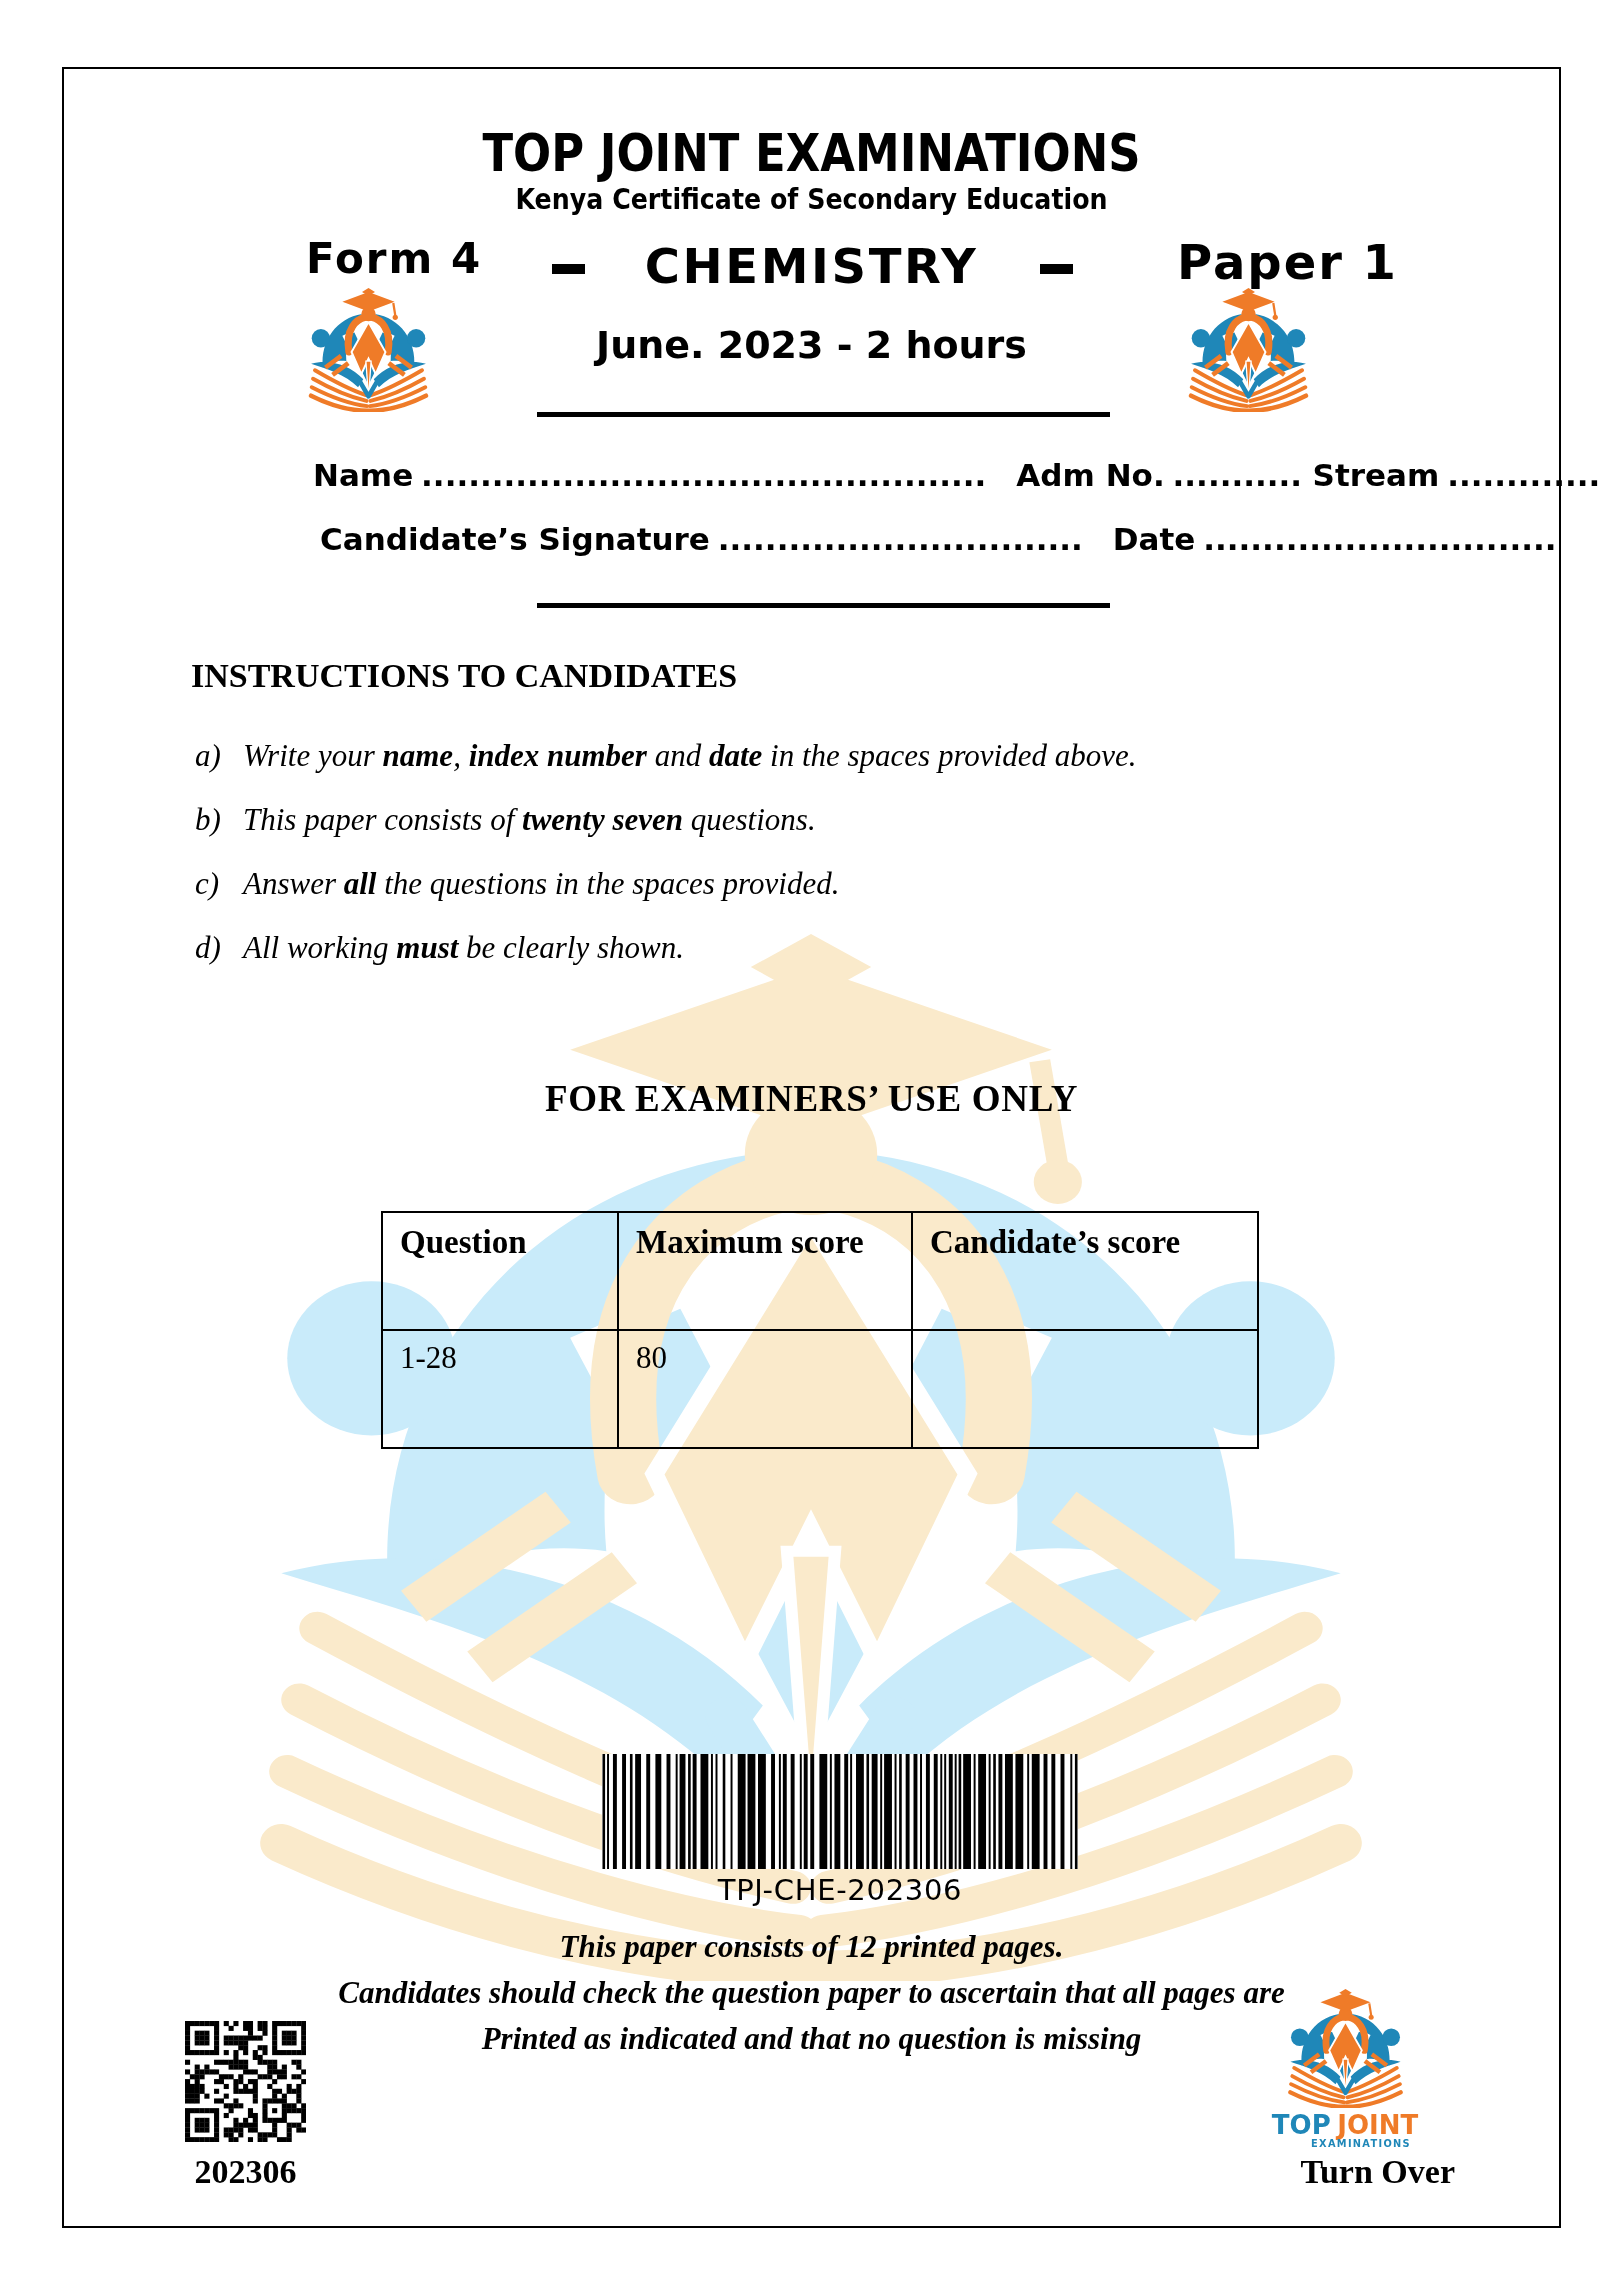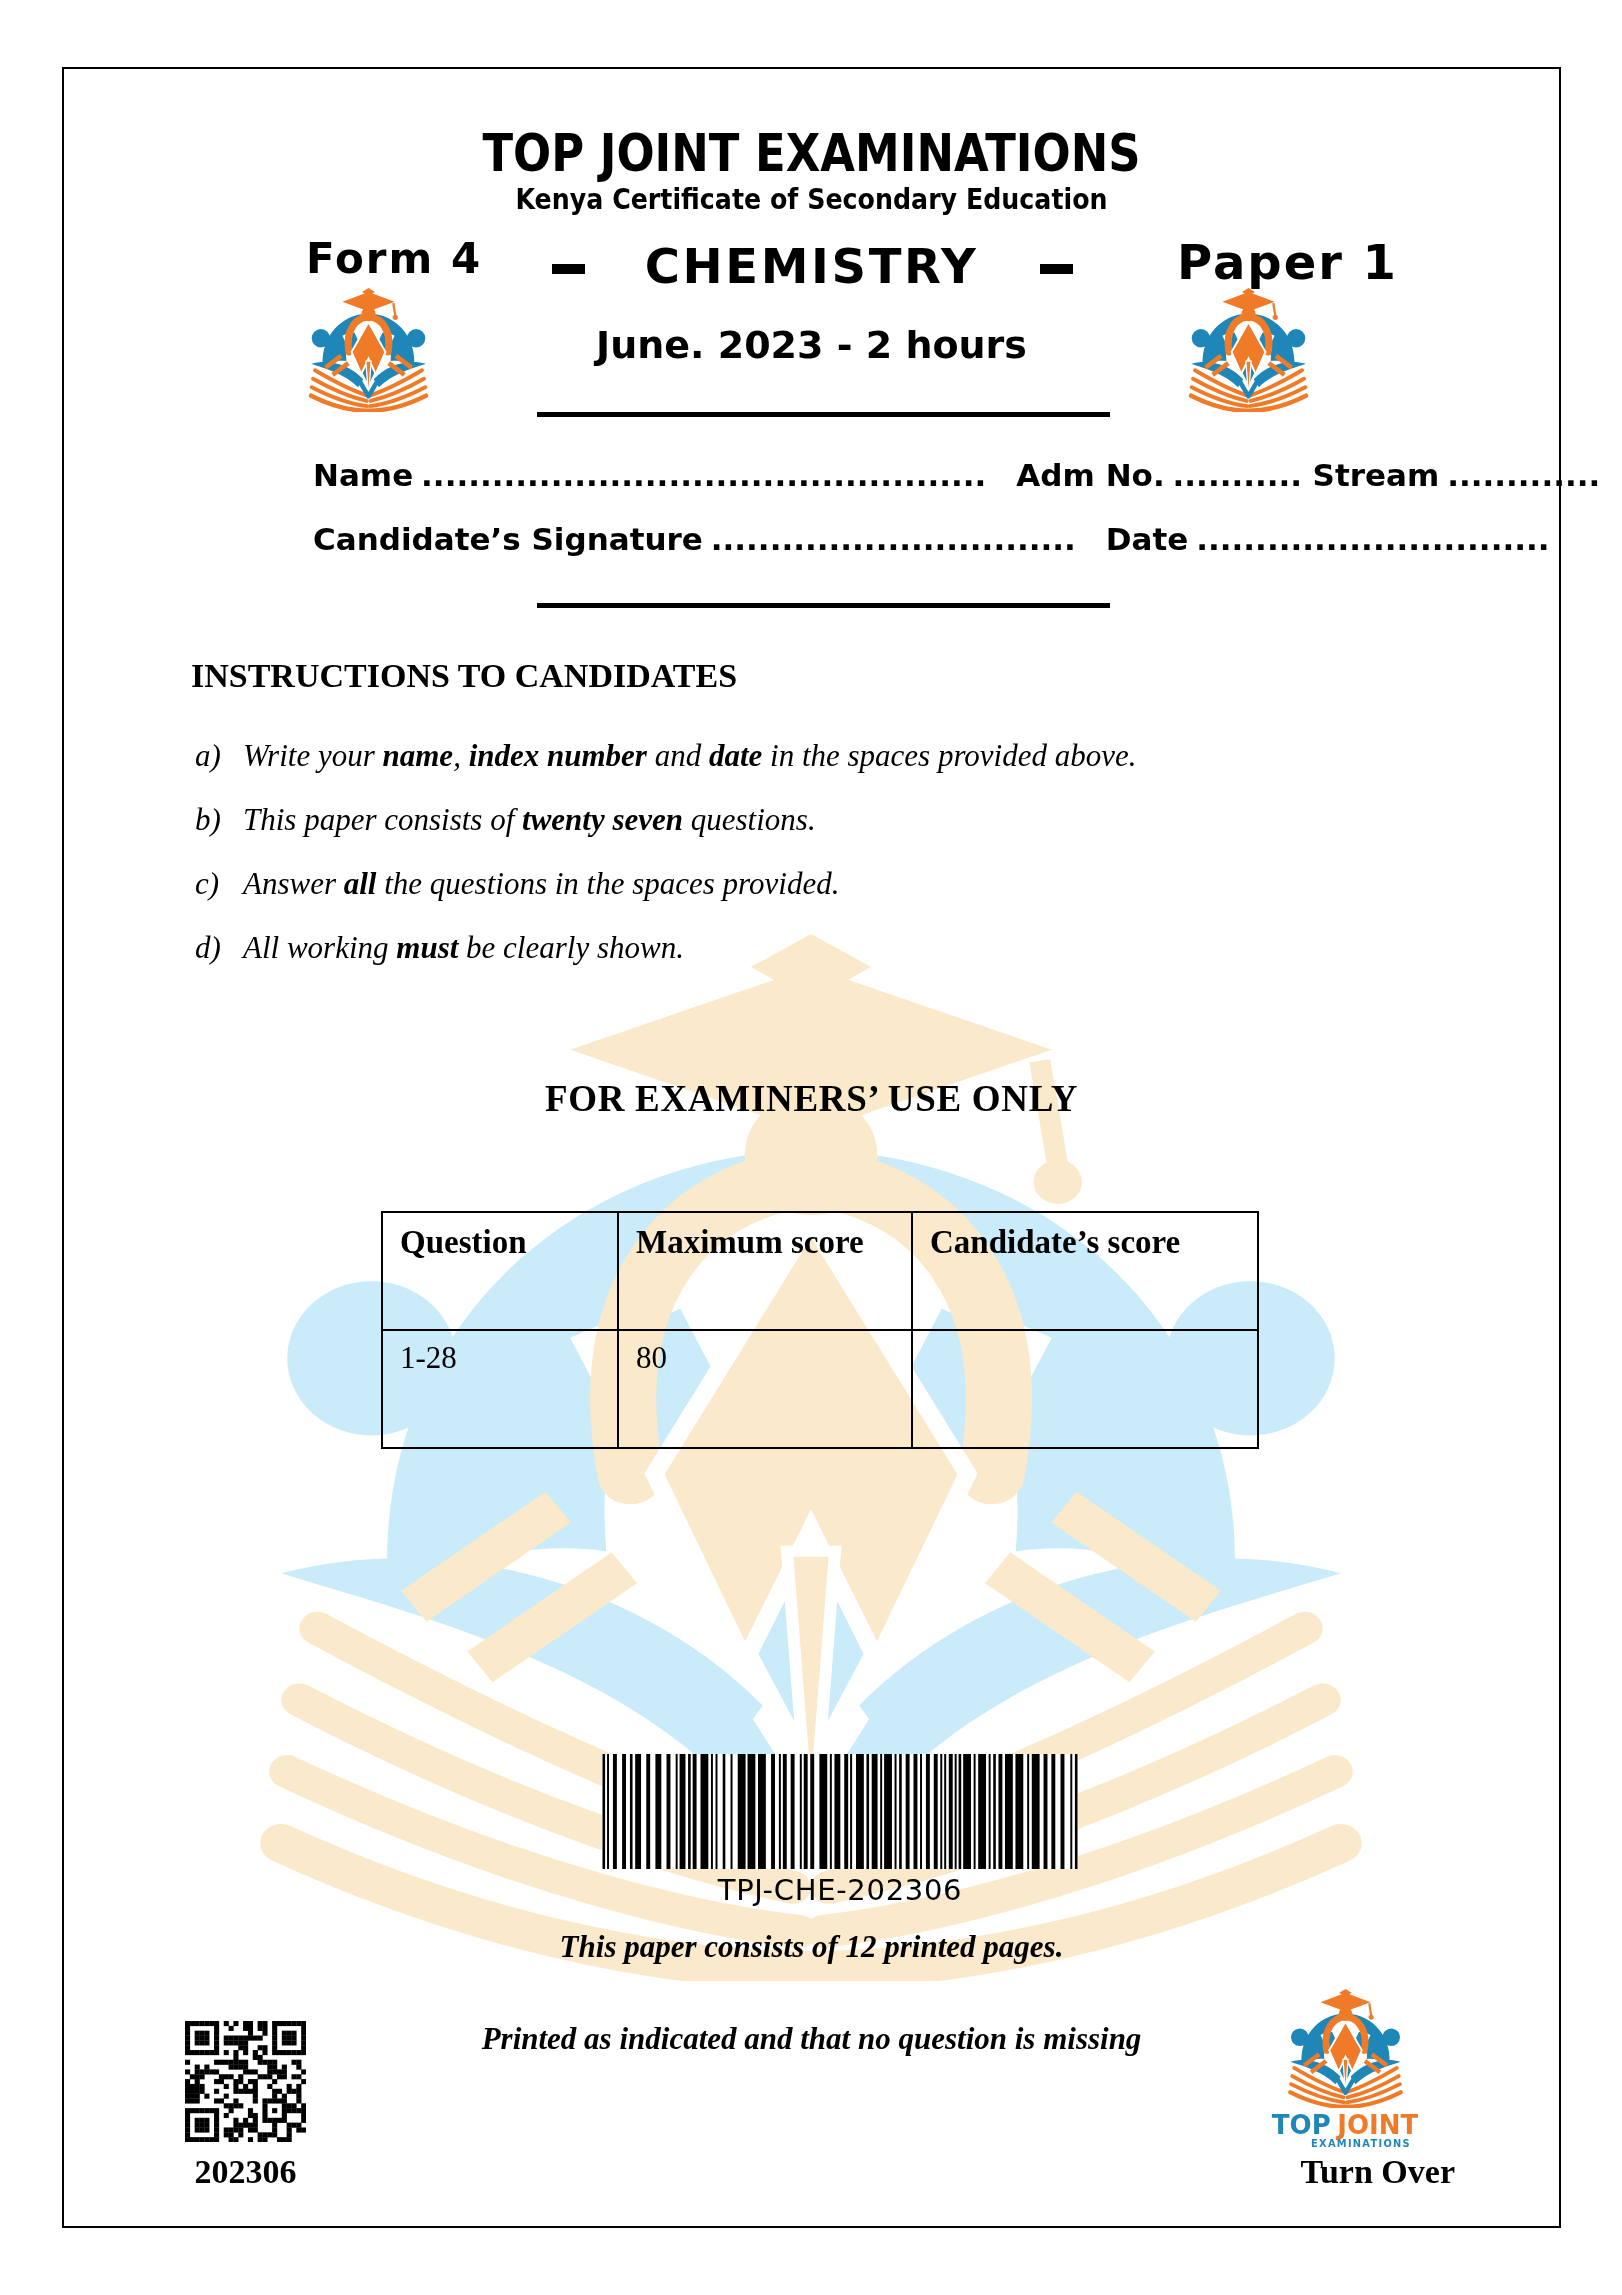--- a/index.html
+++ b/index.html
@@ -25,21 +25,21 @@
   .hlogo{width:131px;height:124px;}
   .logo-left{left:303px;top:288px;}
   .logo-right{left:1183px;top:288px;}
   .june{top:323px;font-size:38px;white-space:nowrap;}
   .rule{height:5.2px;background:#000;}
   .rule1{left:537px;top:412px;width:573px;}
   .rule2{left:537px;top:603px;width:573px;}
 
   .fieldrow{font-size:31px;white-space:nowrap;}
   .row-name{left:313px;top:457px;}
-  .row-sig{left:313px;top:521px;text-align:right;}
+  .row-sig{left:320px;top:521px;text-align:right;}
   .dots{margin-left:7.9px;letter-spacing:0;}
   .gap-lg{margin-left:30px;}
   .gap-sm{margin-left:10.5px;}
 
   .instr-head{left:191px;top:657px;font-size:34px;font-weight:bold;}
   .instr-list{left:195px;top:737px;width:1217px;}
   .instr-item{font-style:italic;font-size:31px;line-height:38px;margin-bottom:26px;white-space:nowrap;}
   .instr-label{display:inline-block;width:48px;}
   .instr-text b{font-weight:bold;}
 
@@ -243,20 +243,21 @@
       <rect x="657" y="0" width="12" height="176" fill="#000"></rect>
       <rect x="675" y="0" width="6" height="176" fill="#000"></rect>
       <rect x="687" y="0" width="6" height="176" fill="#000"></rect>
       <rect x="701" y="0" width="6" height="176" fill="#000"></rect>
       <rect x="716" y="0" width="3" height="176" fill="#000"></rect>
       <rect x="723" y="0" width="4" height="176" fill="#000"></rect>
     </svg>
   <div class="abs ct barcode-caption">TPJ-CHE-202306</div>
 
   <div class="abs ct fline fline1">This paper consists of 12 printed pages.</div>
+  <div class="abs ct fline fline2">Candidates should check the question paper to ascertain that all pages are</div>
   <div class="abs ct fline fline3">Printed as indicated and that no question is missing</div>
 
   <svg class="abs ct qr" viewBox="0 0 185 185">
       <rect x="0" y="0" width="7.800000000000001" height="7.800000000000001" fill="#000"></rect>
       <rect x="7.4" y="0" width="7.800000000000001" height="7.800000000000001" fill="#000"></rect>
       <rect x="14.8" y="0" width="7.800000000000001" height="7.800000000000001" fill="#000"></rect>
       <rect x="22.200000000000003" y="0" width="7.800000000000001" height="7.800000000000001" fill="#000"></rect>
       <rect x="29.6" y="0" width="7.800000000000001" height="7.800000000000001" fill="#000"></rect>
       <rect x="37" y="0" width="7.800000000000001" height="7.800000000000001" fill="#000"></rect>
       <rect x="44.400000000000006" y="0" width="7.800000000000001" height="7.800000000000001" fill="#000"></rect>

